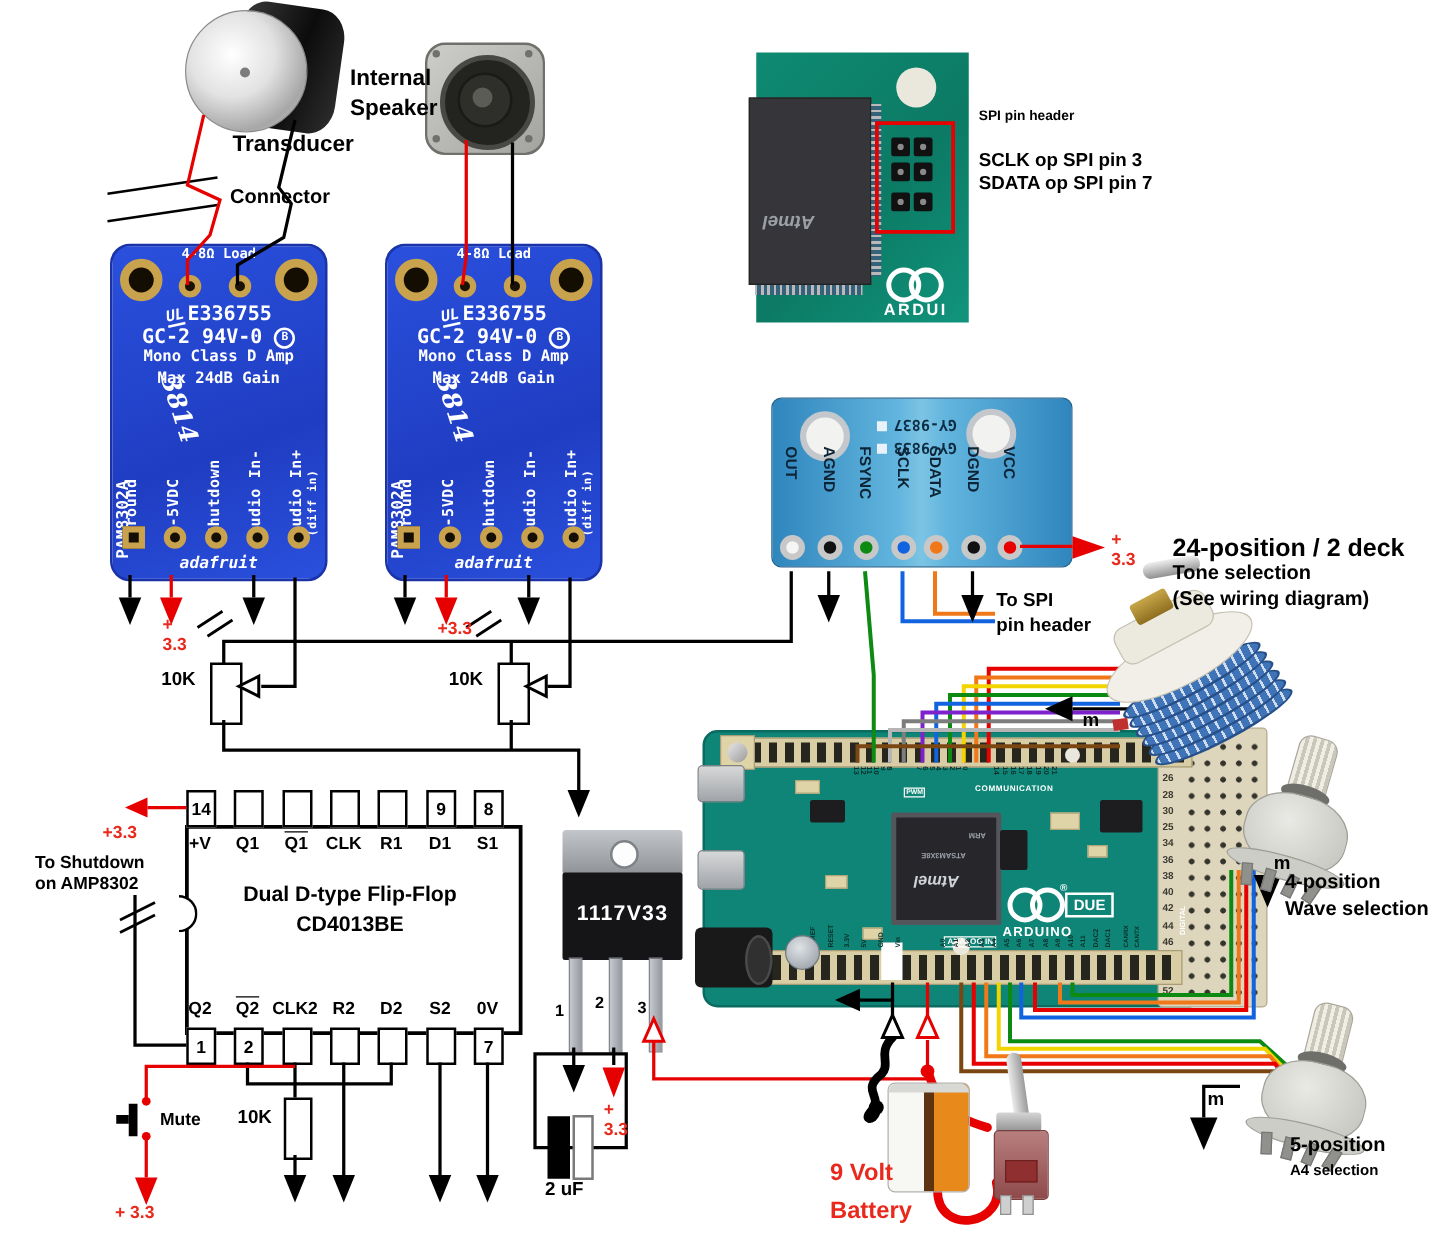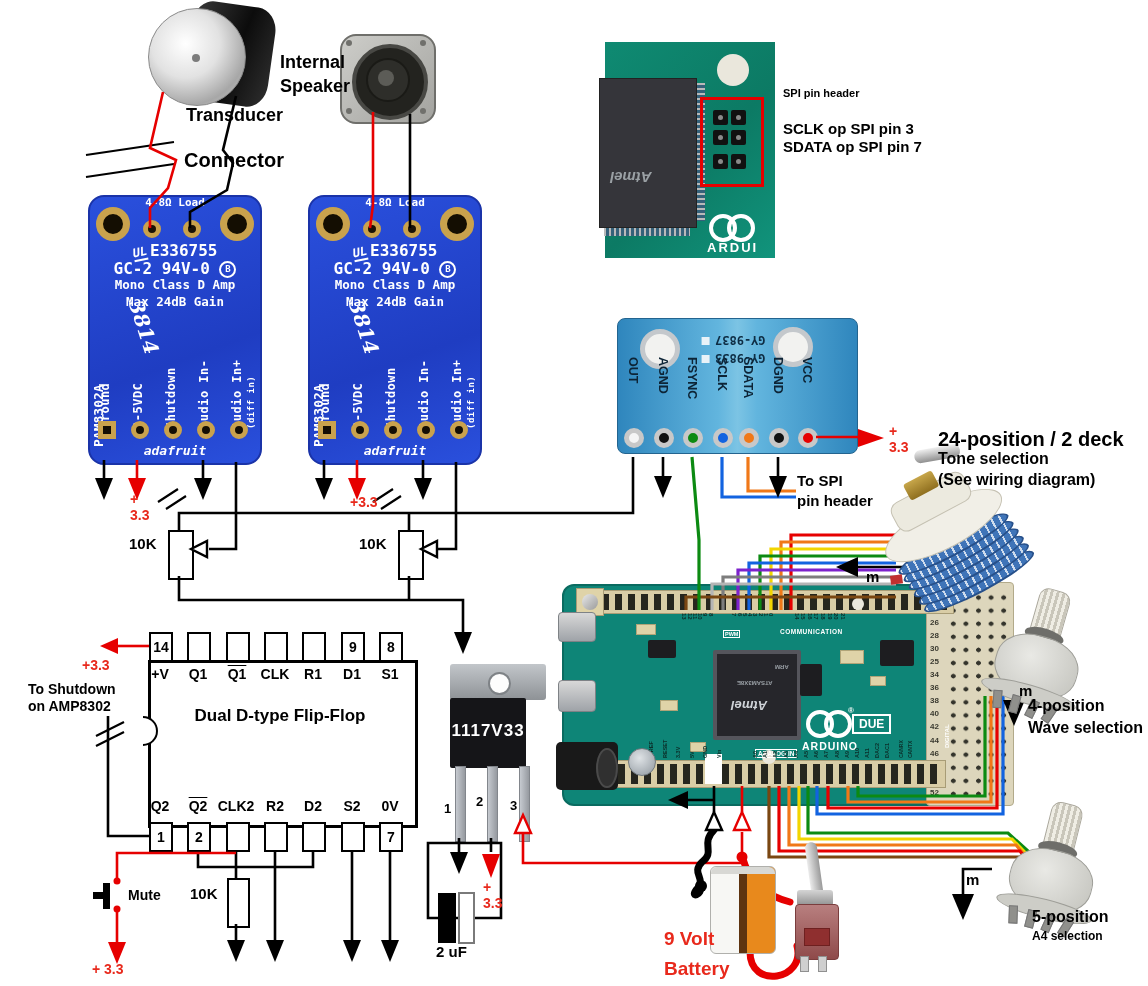--- a/index.html
+++ b/index.html
@@ -33,21 +33,21 @@
 
   
   .icbox{position:absolute;left:148px;top:660px;width:264px;height:162px;background:#fff;border:3px solid #000;}
   .pinbox{position:absolute;width:20px;height:26px;background:#fff;border:2.5px solid #000;text-align:center;font-weight:bold;font-size:14px;line-height:26px;}
   .icn{position:absolute;left:143px;top:716px;width:13px;height:26px;background:#fff;border:2.5px solid #000;border-left:none;border-radius:0 15px 15px 0;}
   .fflbl{position:absolute;width:40px;text-align:center;font-weight:bold;font-size:14px;}
 
   
   .regtab{position:absolute;left:450px;top:664px;width:96px;height:36px;background:linear-gradient(180deg,#c2c6ca,#8e9296);border-radius:3px;}
   .regtab i{position:absolute;left:38px;top:8px;width:19px;height:19px;border-radius:50%;background:#fdfdfd;border:2px solid #7e8286;}
-  .regbody{position:absolute;left:450px;top:698px;width:76px;height:70px;background:#151518;border-radius:2px;color:#fff;text-align:center;font-weight:bold;font-size:17px;line-height:66px;letter-spacing:1px;}
+  .regbody{position:absolute;left:450px;top:698px;width:96px;height:70px;background:#151518;border-radius:2px;color:#fff;text-align:center;font-weight:bold;font-size:17px;line-height:66px;letter-spacing:1px;}
   .leg{position:absolute;top:766px;width:9px;height:74px;background:linear-gradient(90deg,#c6cad0,#969aa0);border:1px solid #82868c;}
 
   
   .due{position:absolute;left:562px;top:584px;width:398px;height:218px;background:#0e8577;border:2px solid #0a6b60;border-radius:12px;}
   .hdr{position:absolute;background:#d9cda6;border:1px solid #a89c76;}
   .hdrp{position:absolute;inset:3px;background:repeating-linear-gradient(90deg,#26261e 0 7px,#d9cda6 7px 13px);}
   .blk{position:absolute;background:#1d1d20;border-radius:2px;}
   .smd{position:absolute;background:#dfd3a8;border:1px solid #b0a478;}
   .wdot{position:absolute;background:#eae7dc;border-radius:50%;}
   .chip{position:absolute;left:713px;top:650px;width:80px;height:82px;background:#26262b;border:4px solid #55555c;border-radius:2px;}
@@ -241,20 +241,21 @@
   <div class="fflbl" style="left:332px;top:666px;">D1</div>
   <div class="fflbl" style="left:370px;top:666px;">S1</div>
   <div class="fflbl" style="left:140px;top:798px;">Q2</div>
   <div class="fflbl ovl" style="left:178px;top:798px;">Q2</div>
   <div class="fflbl" style="left:216px;top:798px;">CLK2</div>
   <div class="fflbl" style="left:255px;top:798px;">R2</div>
   <div class="fflbl" style="left:293px;top:798px;">D2</div>
   <div class="fflbl" style="left:332px;top:798px;">S2</div>
   <div class="fflbl" style="left:370px;top:798px;">0V</div>
   <div class="lbl" style="left:148px;top:706px;width:264px;text-align:center;font-size:17px;">Dual D-type Flip-Flop</div>
+  <div class="lbl" style="left:148px;top:730px;width:264px;text-align:center;font-size:17px;">CD4013BE</div>
 
   <div class="pot" style="left:168px;top:530px;"></div>
   <div class="pot" style="left:398px;top:530px;"></div>
   <div class="pot" style="left:227px;top:878px;width:19px;"></div>
 
   <div class="regtab">
       <i></i>
     </div>
   <div class="regbody">1117V33</div>
   <div class="leg" style="left:455px;"></div>
@@ -552,21 +553,21 @@
       <div class="nut"></div>
       <div class="body"></div>
       <div class="slot"></div>
     <div class="p" style="left:22px;"></div>
       <div class="p" style="left:40px;"></div>
   </div>
 
   <div class="lbl" style="left:186px;top:105px;font-size:18px;">Transducer</div>
   <div class="lbl" style="left:280px;top:52px;font-size:18px;">Internal</div>
   <div class="lbl" style="left:280px;top:76px;font-size:18px;">Speaker</div>
-  <div class="lbl" style="left:184px;top:149px;font-size:20px;">Connector</div>
+  <div class="lbl" style="left:184px;top:149px;font-size:16px;">Connector</div>
   <div class="lbl" style="left:783px;top:87px;font-size:11px;">SPI pin header</div>
   <div class="lbl" style="left:783px;top:121px;font-size:15px;">SCLK op SPI pin 3</div>
   <div class="lbl" style="left:783px;top:139px;font-size:15px;">SDATA op SPI pin 7</div>
   <div class="lbl" style="left:938px;top:428px;font-size:20px;">24-position / 2 deck</div>
   <div class="lbl" style="left:938px;top:450px;font-size:16px;">Tone selection</div>
   <div class="lbl" style="left:938px;top:471px;font-size:16px;">(See wiring diagram)</div>
   <div class="lbl" style="left:797px;top:473px;font-size:15px;">To SPI</div>
   <div class="lbl" style="left:797px;top:493px;font-size:15px;">pin header</div>
   <div class="lbl" style="left:1028px;top:697px;font-size:16px;">4-position</div>
   <div class="lbl" style="left:1028px;top:719px;font-size:16px;">Wave selection</div>

